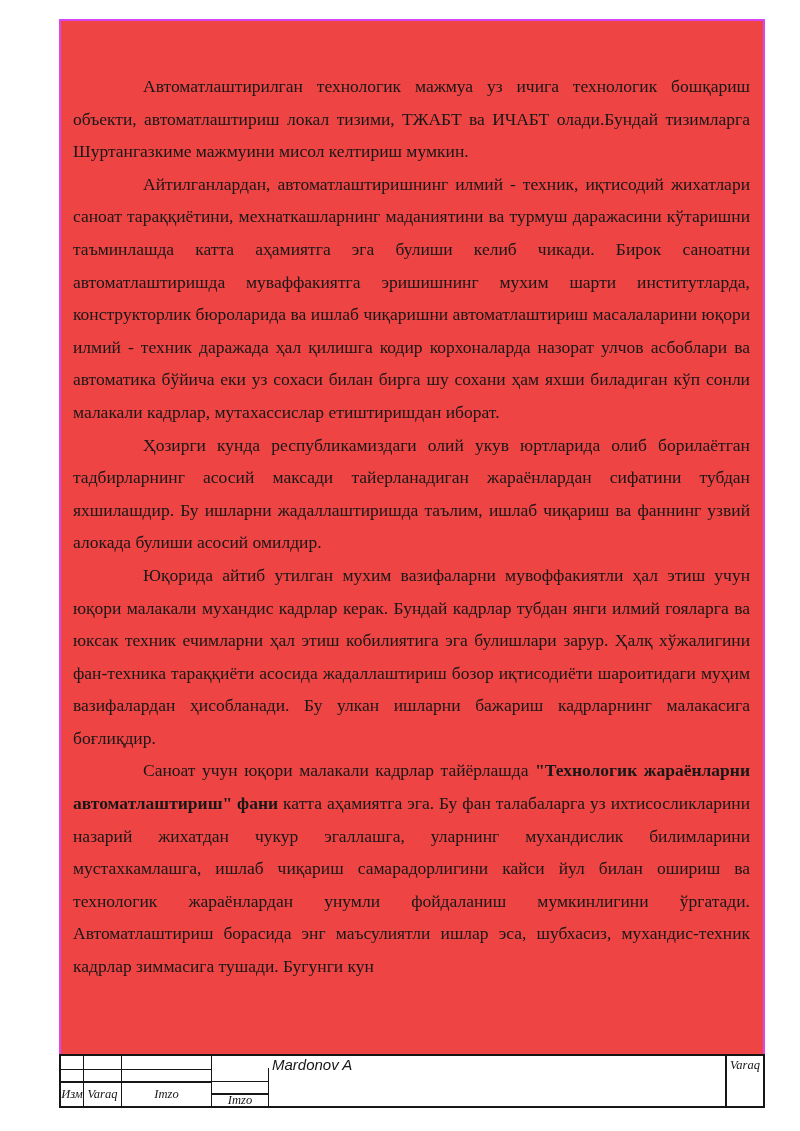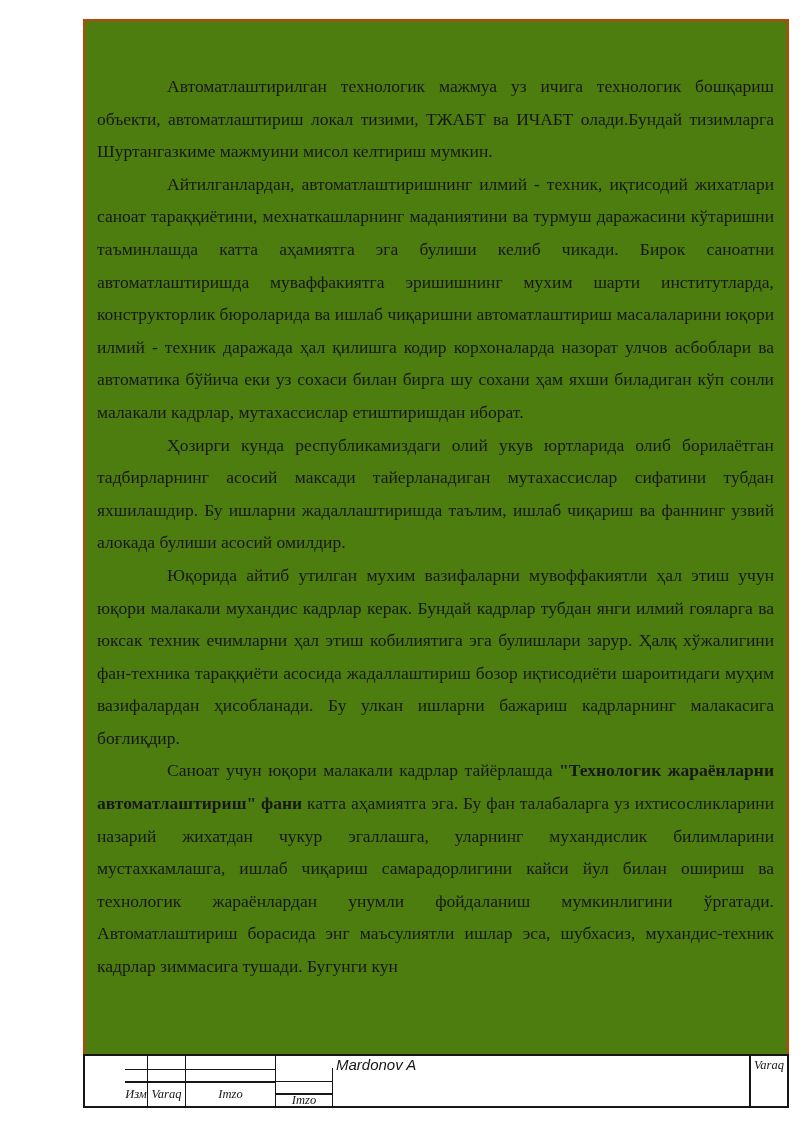--- a/index.html
+++ b/index.html
@@ -9,27 +9,27 @@
   }
   .page {
     position: relative;
     width: 800px;
     height: 1131px;
     background: #ffffff;
     overflow: hidden;
   }
   .frame {
     position: absolute;
-    left: 83px;
+    left: 59px;
     top: 19px;
     width: 706px;
     height: 1089px;
-    border: 2px solid #c2410c;
+    border: 2px solid #d946ef;
     box-sizing: border-box;
-    background: #4d7c0f;
+    background: #ef4444;
   }
   .body-text {
     position: absolute;
     left: 12px;
     right: 13px;
     top: 49px;
     color: #171717;
     font-family: "Liberation Serif", "DejaVu Serif", serif;
     font-size: 17.5px;
     line-height: 32.6px;
@@ -55,21 +55,21 @@
     display: flex;
     background: #ffffff;
     font-family: "Liberation Serif", "DejaVu Serif", serif;
   }
   .stamp-col {
     display: flex;
     flex-direction: column;
     border-right: 1px solid #161616;
     box-sizing: border-box;
   }
-  .stamp-col:nth-child(1) { width: 23px; margin-left: 40px; }
+  .stamp-col:nth-child(1) { width: 23px; }
   .stamp-col:nth-child(2) { width: 38px; }
   .stamp-col:nth-child(3) { width: 90px; }
   .stamp-col:nth-child(4) { width: 57px; margin-top: 12px; }
   .stamp-col:nth-child(5) { width: 33px; border-right: 2px solid #161616; }
   .stamp-cell-empty1 {
     height: 14px;
     border-bottom: 1px solid #161616;
     box-sizing: border-box;
   }
   .stamp-cell-empty2 {
@@ -119,21 +119,21 @@
 </style>
 </head>
 <body>
 
 <div class="page">
   <div class="frame">
 
     <div class="body-text" id="doc-body">
         <p><span class="seg">Автоматлаштирилган технологик мажмуа уз ичига технологик бошқариш объекти, автоматлаштириш локал тизими, ТЖАБТ ва ИЧАБТ олади.Бундай тизимларга Шуртангазкиме мажмуини мисол келтириш мумкин.</span></p>
         <p><span class="seg">Айтилганлардан, автоматлаштиришнинг илмий - техник, иқтисодий жихатлари саноат тараққиётини, мехнаткашларнинг маданиятини ва турмуш даражасини кўтаришни таъминлашда катта аҳамиятга эга булиши келиб чикади. Бирок саноатни автоматлаштиришда муваффакиятга эришишнинг мухим шарти институтларда, конструкторлик бюроларида ва ишлаб чиқаришни автоматлаштириш масалаларини юқори илмий - техник даражада ҳал қилишга кодир корхоналарда назорат улчов асбоблари ва автоматика бўйича еки уз сохаси билан бирга шу сохани ҳам яхши биладиган кўп сонли малакали кадрлар, мутахассислар етиштиришдан иборат.</span></p>
-        <p><span class="seg">Ҳозирги кунда республикамиздаги олий укув юртларида олиб борилаётган тадбирларнинг асосий максади тайерланадиган мутахассислар сифатини тубдан яхшилашдир. Бу ишларни жадаллаштиришда таълим, ишлаб чиқариш ва фаннинг узвий алокада булиши асосий омилдир.</span></p>
+        <p><span class="seg">Ҳозирги кунда республикамиздаги олий укув юртларида олиб борилаётган тадбирларнинг асосий максади тайерланадиган жараёнлардан сифатини тубдан яхшилашдир. Бу ишларни жадаллаштиришда таълим, ишлаб чиқариш ва фаннинг узвий алокада булиши асосий омилдир.</span></p>
         <p><span class="seg">Юқорида айтиб утилган мухим вазифаларни мувоффакиятли ҳал этиш учун юқори малакали мухандис кадрлар керак. Бундай кадрлар тубдан янги илмий гояларга ва юксак техник ечимларни ҳал этиш кобилиятига эга булишлари зарур. Ҳалқ хўжалигини фан-техника тараққиёти асосида жадаллаштириш  бозор иқтисодиёти шароитидаги муҳим вазифалардан ҳисобланади. Бу улкан ишларни бажариш кадрларнинг малакасига боғлиқдир.</span></p>
         <p><span class="seg">Саноат учун юқори малакали кадрлар тайёрлашда </span><span class="seg-bold">"Технологик жараёнларни автоматлаштириш" фани</span><span class="seg"> катта аҳамиятга эга. Бу фан талабаларга уз ихтисосликларини назарий жихатдан чукур эгаллашга, уларнинг мухандислик билимларини мустахкамлашга, ишлаб чиқариш самарадорлигини кайси йул билан ошириш ва технологик жараёнлардан унумли фойдаланиш мумкинлигини ўргатади. Автоматлаштириш борасида энг маъсулиятли ишлар эса, шубхасиз, мухандис-техник кадрлар зиммасига тушади. Бугунги кун</span></p>
       </div>
 
     <div class="stamp">
 
       <div style="display:flex" id="stamp-cols">
           <div class="stamp-col">
             <div class="stamp-cell-empty1"></div>
             <div class="stamp-cell-empty2"></div>

